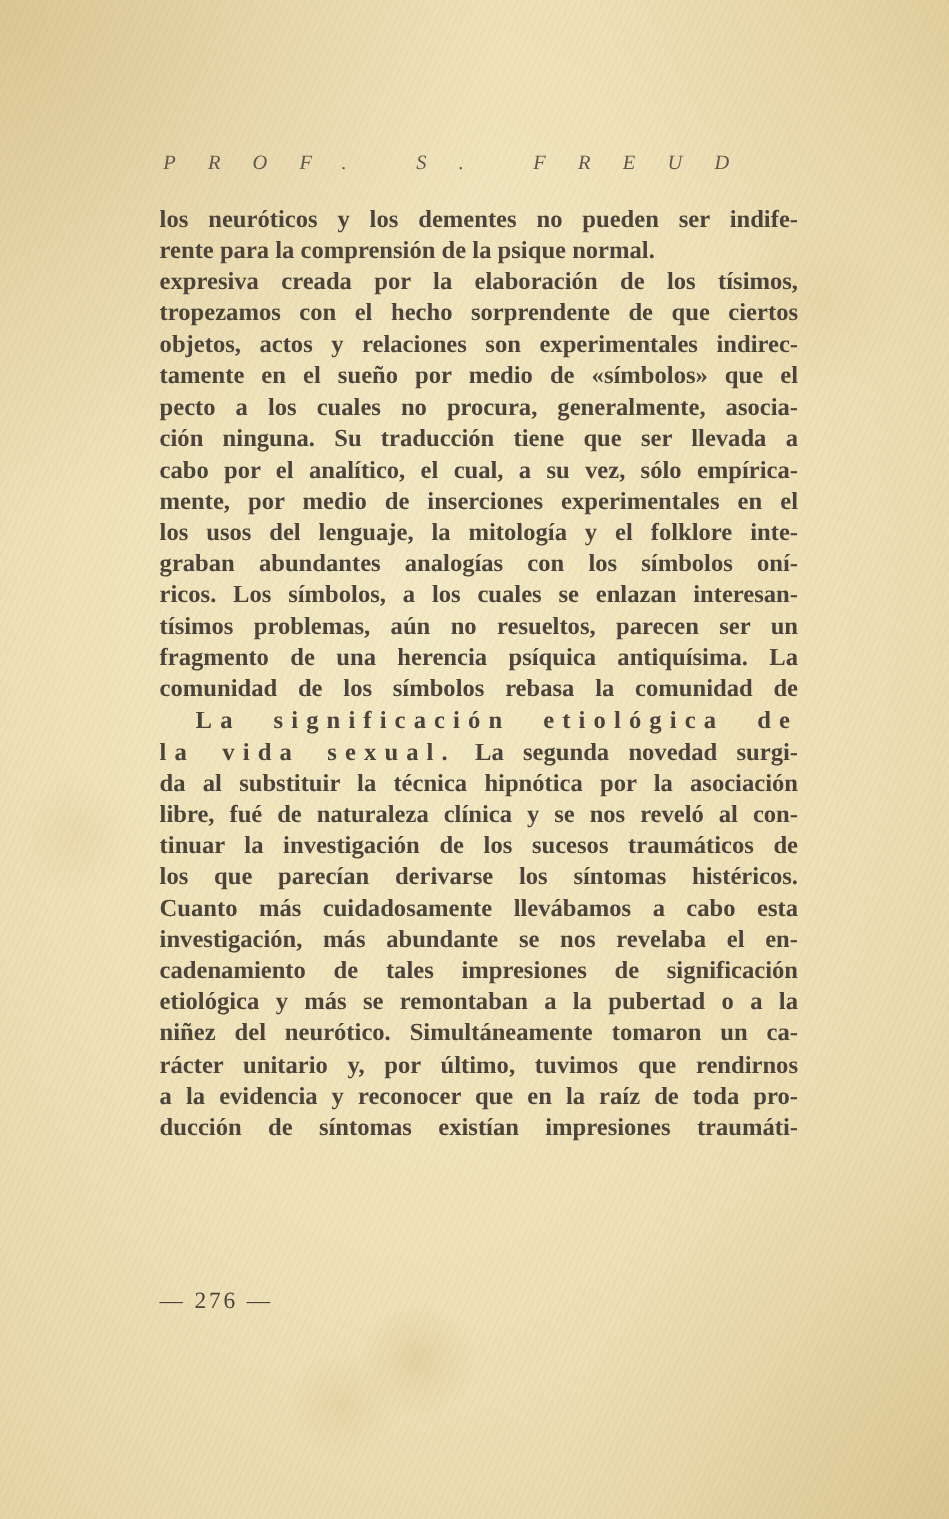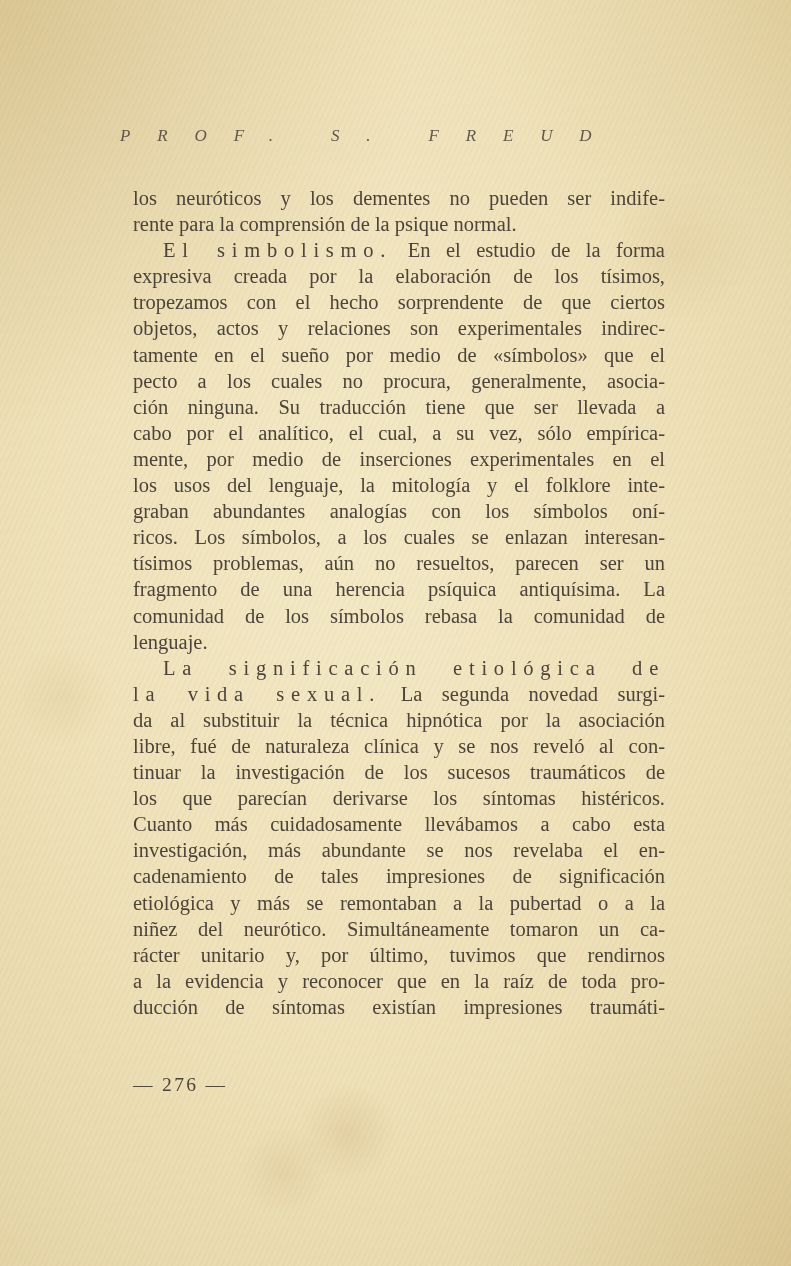--- a/index.html
+++ b/index.html
@@ -23,37 +23,38 @@
       radial-gradient(circle at 100% 100%, rgba(168,128,58,0.14) 0%, rgba(168,128,58,0) 22%),
       radial-gradient(circle at 100% 0%, rgba(190,150,80,0.12) 0%, rgba(190,150,80,0) 20%),
       
       repeating-linear-gradient(115deg, rgba(130,100,45,0.028) 0px, rgba(130,100,45,0.028) 2px, rgba(255,250,225,0.03) 2px, rgba(255,250,225,0.03) 5px),
       
       radial-gradient(ellipse at 45% 42%, #f3e9c5 0%, #efe2ba 45%, #e9daae 75%, #e1cf9f 100%);
   }
   .running-header {
     position: absolute;
     top: 126px;
-    left: 120px;
+    left: 136px;
     width: 530px;
     height: 26px;
     font-style: italic;
     font-size: 17px;
     letter-spacing: 1.58em;
     white-space: nowrap;
     color: var(--header-ink, #5f584a);
   }
   .page-body {
     position: absolute;
-    top: 185px;
+    top: 170px;
     left: 133px;
     width: 532px;
     color: var(--ink, #4c443a);
     font-size: 20.5px;
     line-height: 26.1px;
+    font-weight: bold;
   }
   .line {
     text-align: justify;
     text-align-last: justify;
     white-space: nowrap;
     overflow: visible;
   }
   .line.no-just {
     text-align-last: left;
   }
@@ -76,36 +77,34 @@
 </style>
 </head>
 <body>
 
 <div class="page">
   <div class="running-header">PROF. S. FREUD</div>
 
   <div class="page-body">
       <div class="line"><span>los neuróticos y los dementes no pueden ser indife-</span></div>
       <div class="line no-just"><span>rente para la comprensión de la psique normal.</span></div>
-      <div class="line indent"><span class="spaced">El simbolismo.</span><span> En el estudio de la forma</span></div>
       <div class="line"><span>expresiva creada por la elaboración de los tísimos,</span></div>
       <div class="line"><span>tropezamos con el hecho sorprendente de que ciertos</span></div>
       <div class="line"><span>objetos, actos y relaciones son experimentales indirec-</span></div>
       <div class="line"><span>tamente en el sueño por medio de «símbolos» que el</span></div>
       <div class="line"><span>pecto a los cuales no procura, generalmente, asocia-</span></div>
       <div class="line"><span>ción ninguna. Su traducción tiene que ser llevada a</span></div>
       <div class="line"><span>cabo por el analítico, el cual, a su vez, sólo empírica-</span></div>
       <div class="line"><span>mente, por medio de inserciones experimentales en el</span></div>
       <div class="line"><span>los usos del lenguaje, la mitología y el folklore inte-</span></div>
       <div class="line"><span>graban abundantes analogías con los símbolos oní-</span></div>
       <div class="line"><span>ricos. Los símbolos, a los cuales se enlazan interesan-</span></div>
       <div class="line"><span>tísimos problemas, aún no resueltos, parecen ser un</span></div>
       <div class="line"><span>fragmento de una herencia psíquica antiquísima. La</span></div>
       <div class="line"><span>comunidad de los símbolos rebasa la comunidad de</span></div>
-      <div class="line no-just"><span>lenguaje.</span></div>
       <div class="line indent"><span class="spaced">La significación etiológica de</span></div>
       <div class="line"><span class="spaced">la vida sexual.</span><span> La segunda novedad surgi-</span></div>
       <div class="line"><span>da al substituir la técnica hipnótica por la asociación</span></div>
       <div class="line"><span>libre, fué de naturaleza clínica y se nos reveló al con-</span></div>
       <div class="line"><span>tinuar la investigación de los sucesos traumáticos de</span></div>
       <div class="line"><span>los que parecían derivarse los síntomas histéricos.</span></div>
       <div class="line"><span>Cuanto más cuidadosamente llevábamos a cabo esta</span></div>
       <div class="line"><span>investigación, más abundante se nos revelaba el en-</span></div>
       <div class="line"><span>cadenamiento de tales impresiones de significación</span></div>
       <div class="line"><span>etiológica y más se remontaban a la pubertad o a la</span></div>

